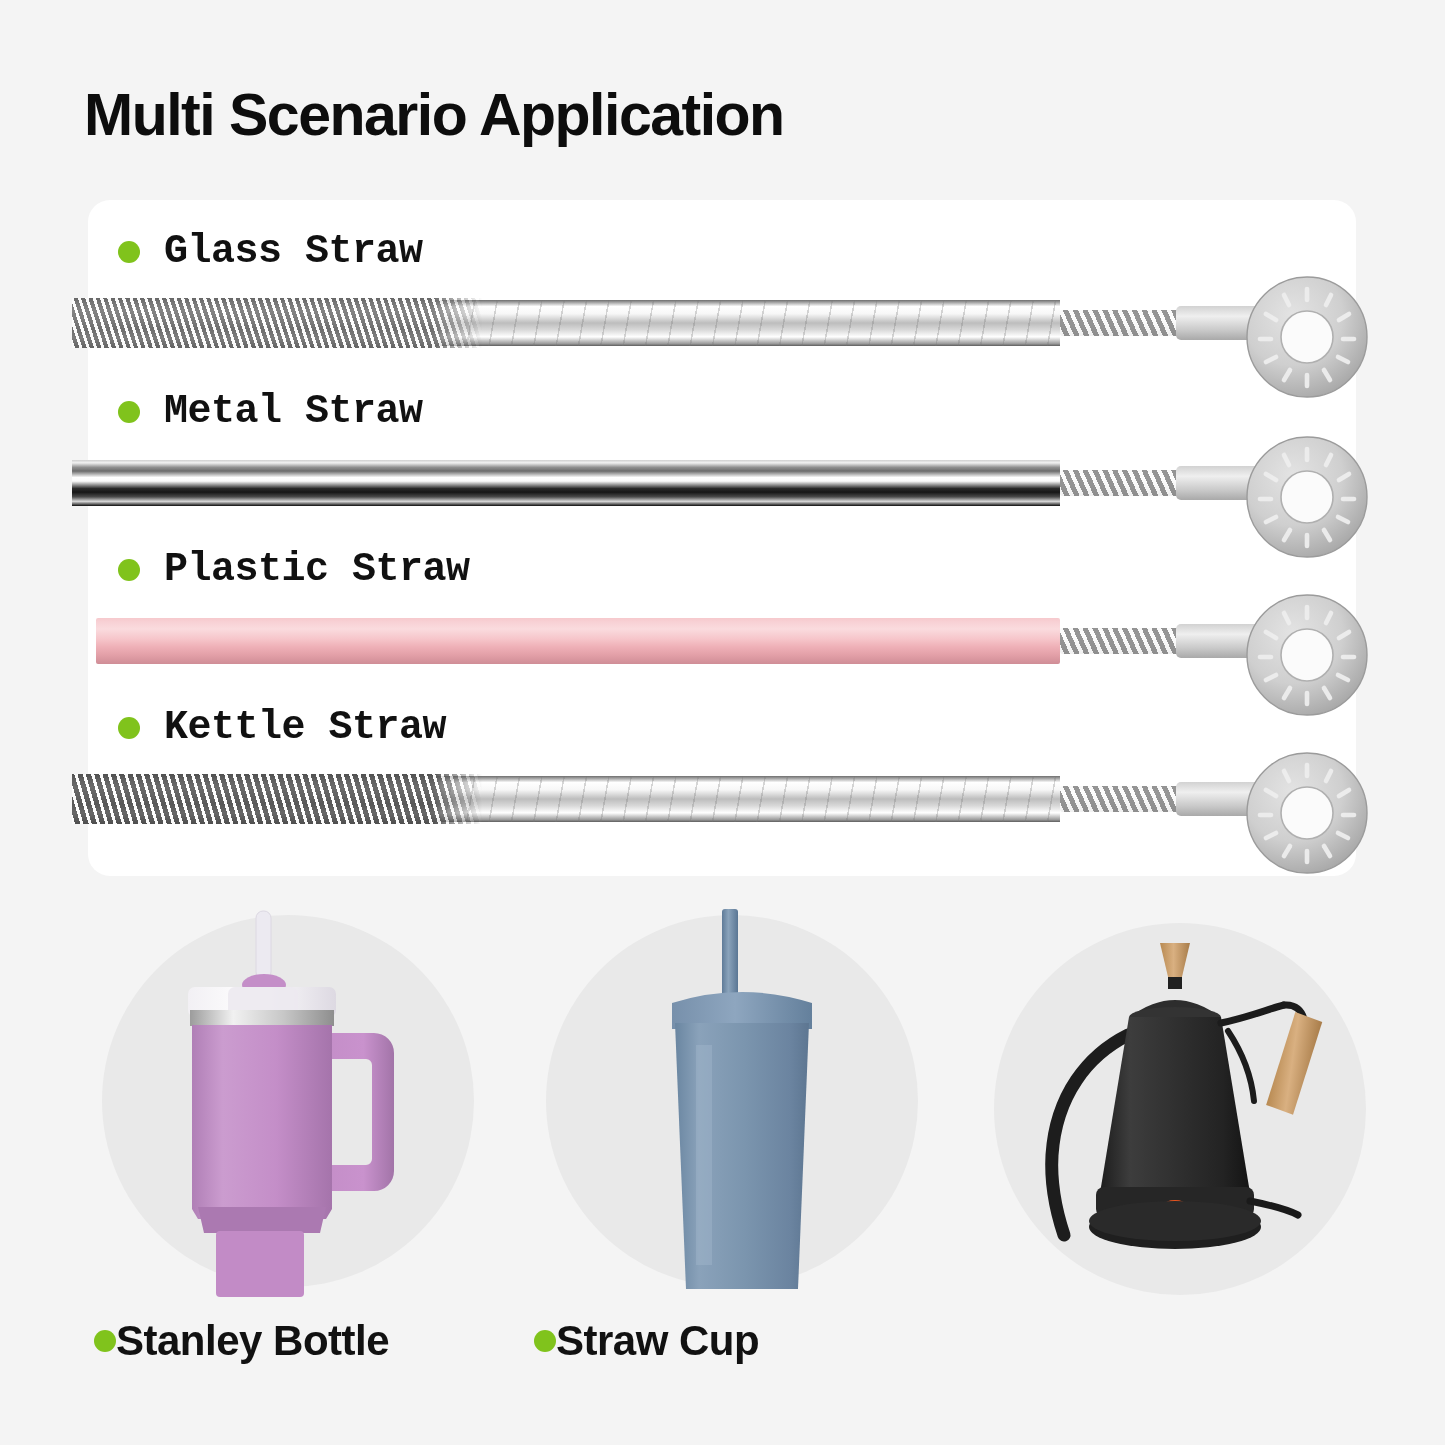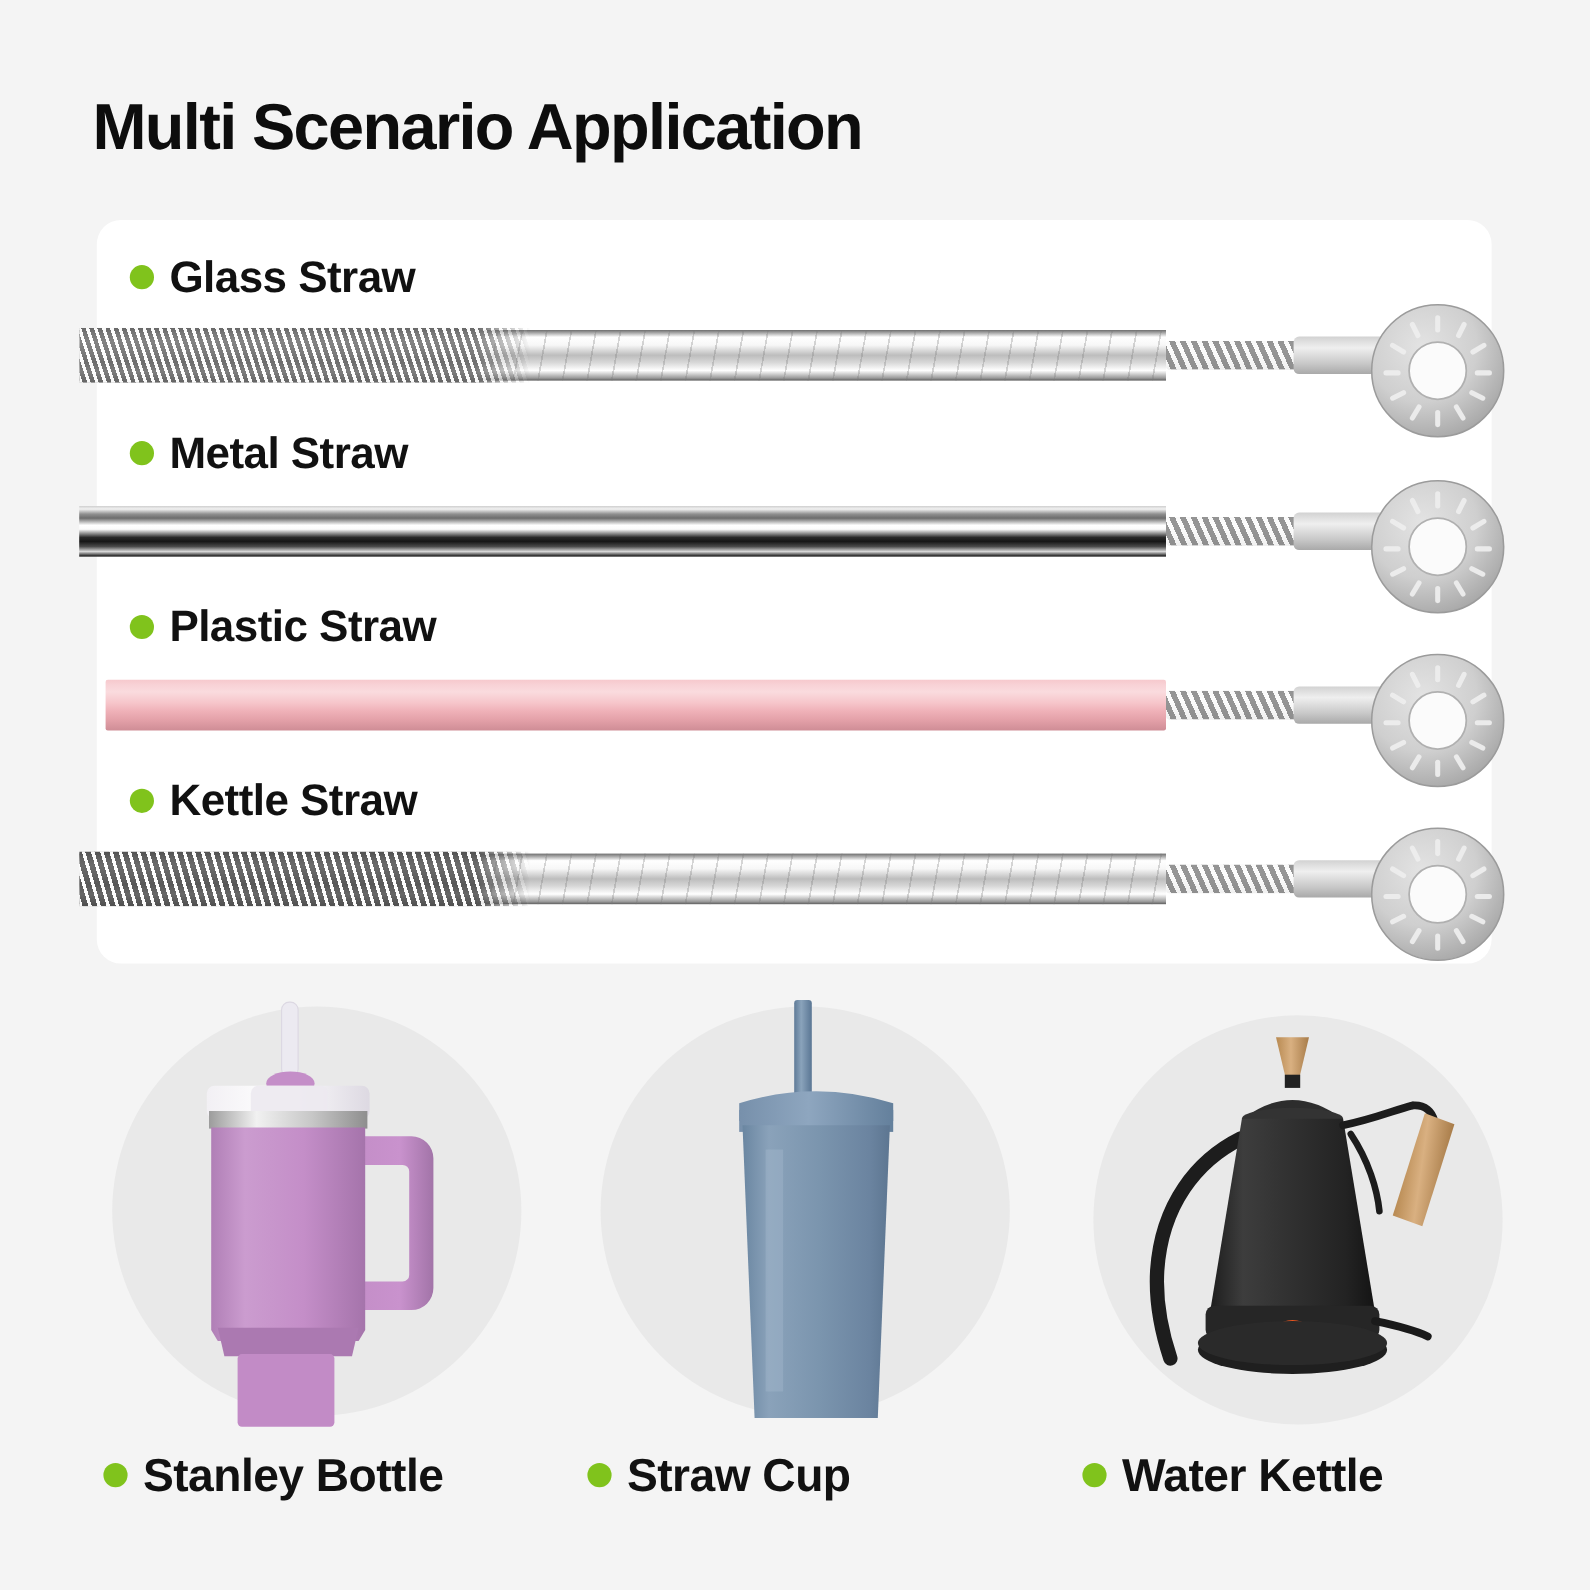--- a/index.html
+++ b/index.html
@@ -30,22 +30,23 @@
     width:1268px; height:676px;
     background:#ffffff;
     border-radius:22px;
   }
 
   
   .straw-row{ position:absolute; left:0; width:100%; }
   .straw-label{
     position:absolute;
     left:30px; top:0;
-    display:flex; align-items:center; gap:14px;
+    display:flex; align-items:center; gap:24px;
     white-space:nowrap;
+    font-family:Liberation Mono, monospace;
   }
   .bullet{
     width:22px;height:22px;border-radius:50%;
     background:#80c31c;
     flex:0 0 auto;
     display:block;
   }
   .straw-label .txt{
     font-size:40px;font-weight:bold;color:#111;
     letter-spacing:-.5px;line-height:1;
@@ -149,21 +150,21 @@
     position:absolute; left:0; top:0; width:420px; height:400px;
   }
   .circle-bg{
     position:absolute;
     border-radius:50%;
     background:#e9e9e9;
   }
 
   .scene-label{
     position:absolute; left:6px; top:415px;
-    display:flex; align-items:center; gap:14px; white-space:nowrap;
+    display:flex; align-items:center; white-space:nowrap;
   }
   .scene-label .txt{
     font-size:42px;font-weight:bold;color:#111;letter-spacing:-.5px;line-height:1;
   }
   .scene-label .bullet{ width:22px;height:22px; }
 </style>
 </head>
 <body style="background: rgb(244, 244, 244);">
 
 <div class="page-title">Multi Scenario Application</div>
@@ -442,19 +443,15 @@
         <rect x="118" y="282" width="158" height="30" rx="8" fill="#262626"></rect>
 
         <ellipse cx="197" cy="300" rx="11" ry="5" fill="#e8551f"></ellipse>
 
         <ellipse cx="197" cy="322" rx="86" ry="22" fill="#1f1f1f"></ellipse>
         <ellipse cx="197" cy="316" rx="86" ry="20" fill="#2a2a2a"></ellipse>
 
         <path d="M272 296 C292 300 308 304 320 310" stroke="#1a1a1a" stroke-width="7" fill="none" stroke-linecap="round"></path>
       </svg>
     </div>
-    <div class="scene-label">
-      <span class="bullet" style="background: rgb(128, 195, 28);"></span>
-      <span class="txt">Water Kettle</span>
-    </div>
   </div>
 
 </div>
 
 </body></html>

